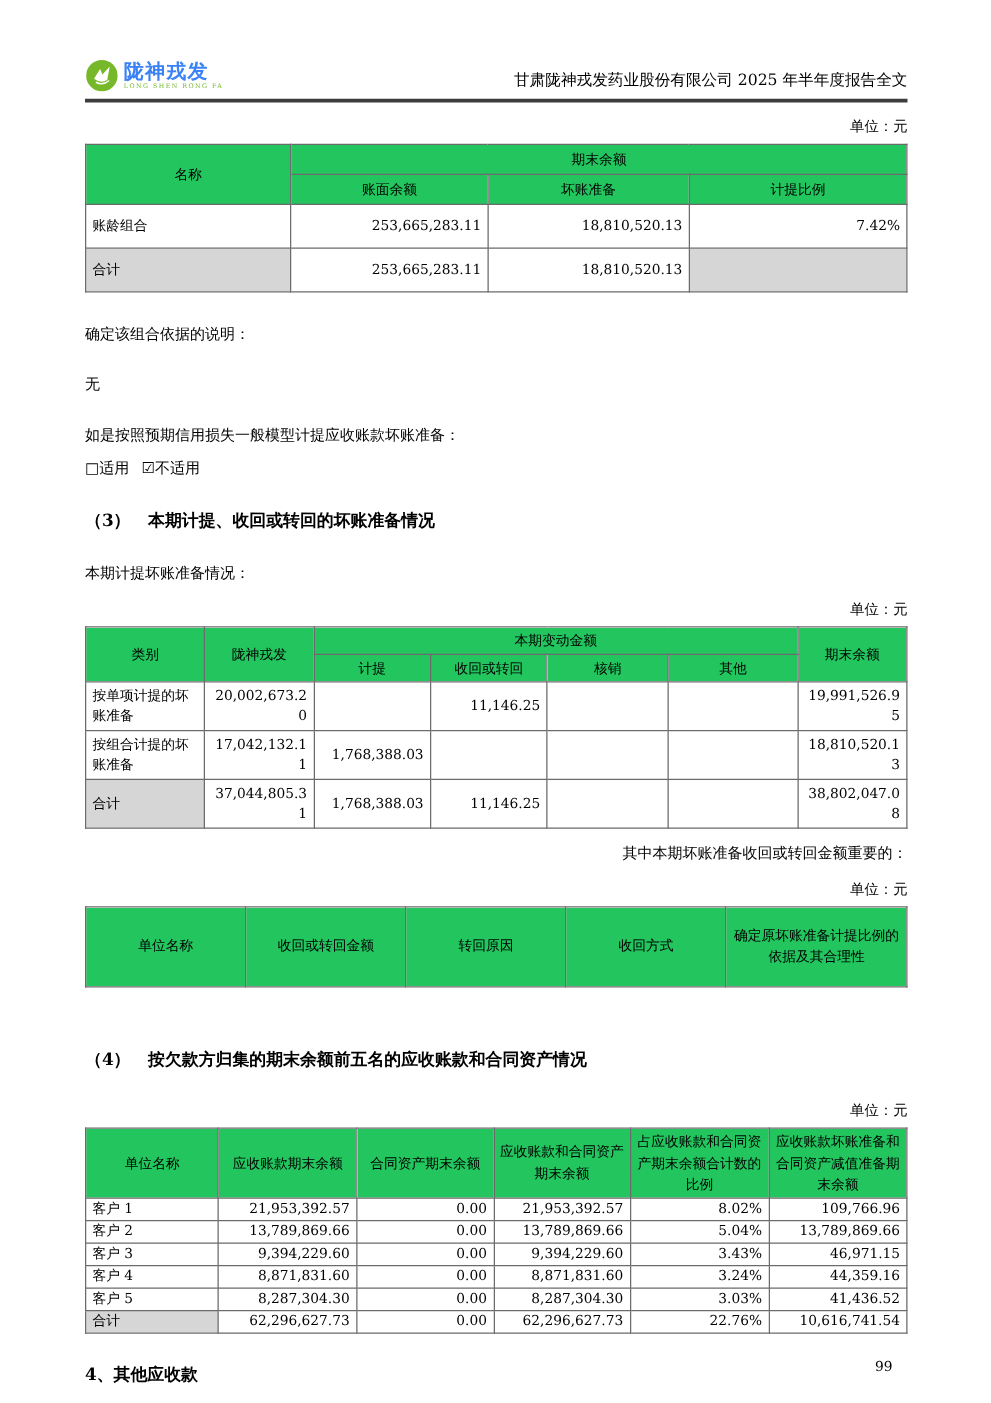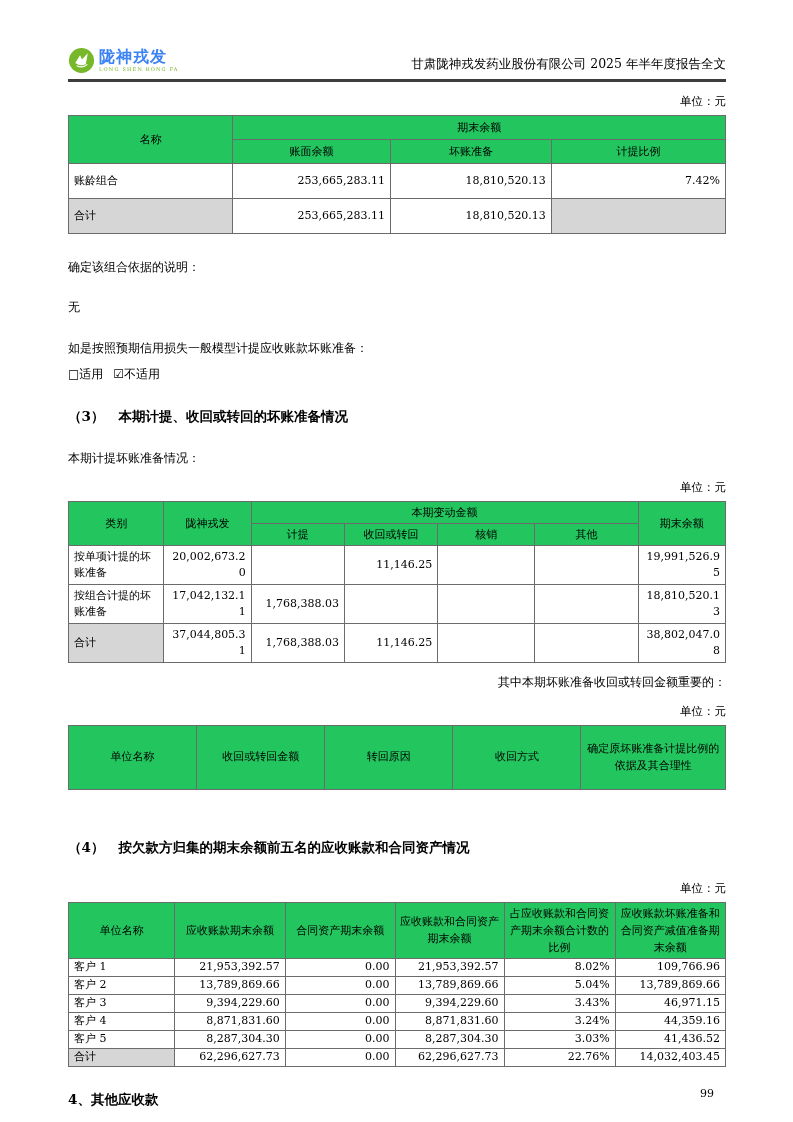--- a/index.html
+++ b/index.html
@@ -297,21 +297,21 @@
         <td class="num">8,287,304.30</td>
         <td class="num">3.03%</td>
         <td class="num">41,436.52</td>
       </tr>
       <tr>
         <td class="lab shade">合计</td>
         <td class="num">62,296,627.73</td>
         <td class="num">0.00</td>
         <td class="num">62,296,627.73</td>
         <td class="num">22.76%</td>
-        <td class="num">14,032,403.45</td>
+        <td class="num">10,616,741.54</td>
       </tr>
     </tbody>
       </table>
 
     <h3 class="hd hd-other">4、其他应收款</h3>
 
     <div class="unit-row u5">单位：元</div>
 
   </div>
 

